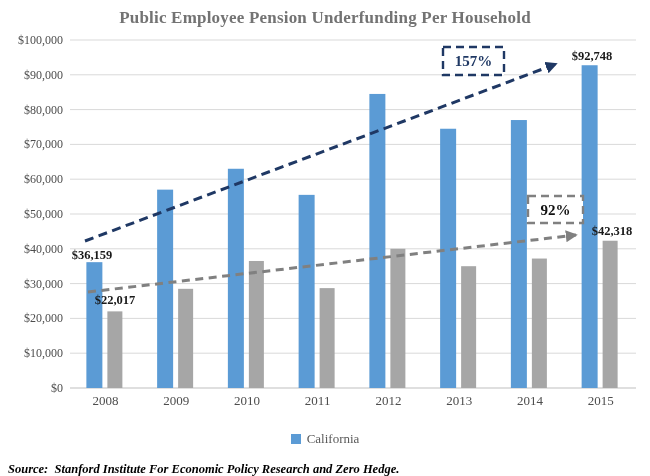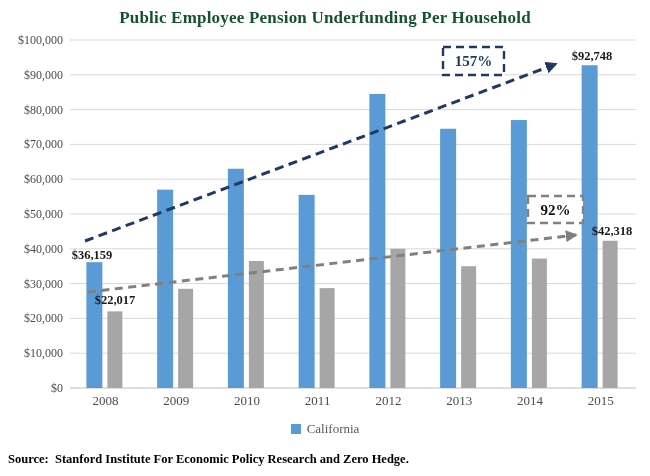--- a/index.html
+++ b/index.html
@@ -2,32 +2,32 @@
 <html><head>
 <meta charset="utf-8">
 <style>
   html,body{margin:0;padding:0;}
   body{
     width:650px;height:476px;background:#ffffff;overflow:hidden;
     font-family:"Liberation Serif","DejaVu Serif",serif;
   }
   .chart-title{
     text-align:center;padding-top:8px;height:22px;
-    font-size:17px;font-weight:bold;color:#14532d;letter-spacing:.2px;
+    font-size:17px;font-weight:bold;color:#737373;letter-spacing:.2px;
   }
   svg text{font-family:"Liberation Serif","DejaVu Serif",serif;}
   .legend-row{
     display:flex;justify-content:center;align-items:center;gap:26px;
-    height:16px;margin-top:2px;
+    height:16px;margin-top:12px;
   }
   .legend-item{display:flex;align-items:center;gap:6px;}
   .swatch{width:10px;height:10px;display:inline-block;}
   .legend-label{font-size:13px;color:#595959;}
   .source-note{
-    margin:15px 0 0 8px;font-size:12.5px;font-weight:bold;
+    margin:15px 0 0 8px;font-size:12.5px;font-weight:bold;font-style:italic;
     color:#000;white-space:pre;
   }
 </style>
 </head>
 <body>
 
 
 
 <div class="chart-title">Public Employee Pension Underfunding Per Household</div>
 

